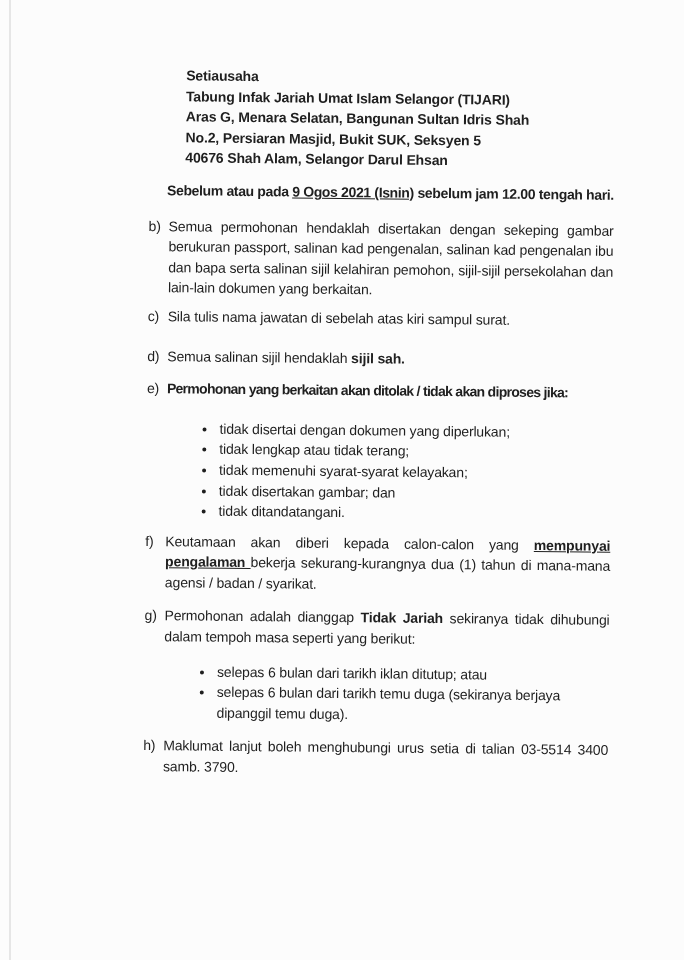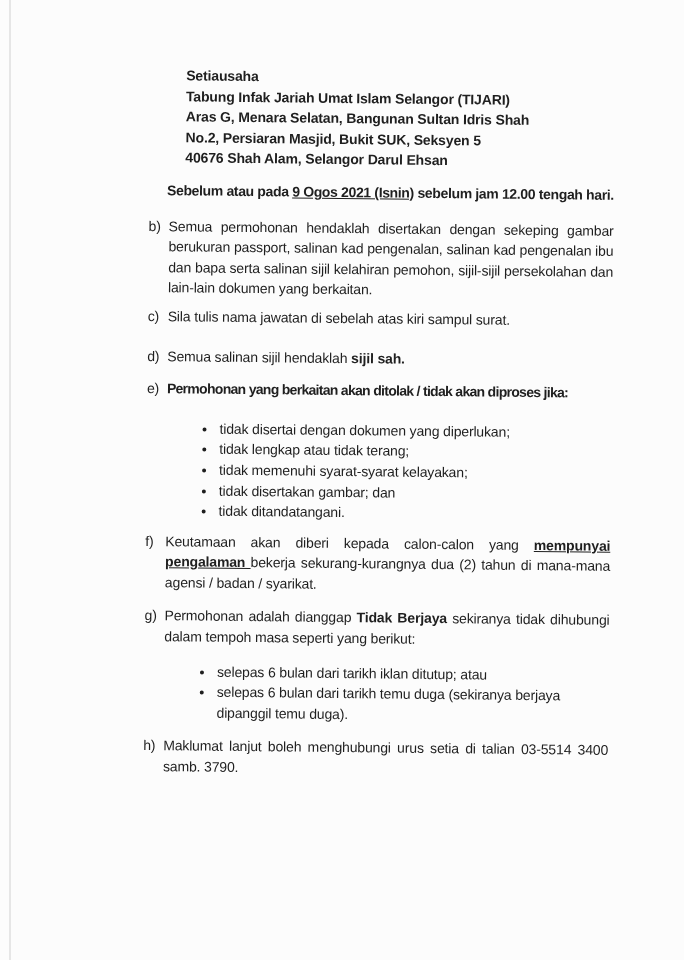--- a/index.html
+++ b/index.html
@@ -89,27 +89,27 @@
           <li>tidak lengkap atau tidak terang;</li>
           <li>tidak memenuhi syarat-syarat kelayakan;</li>
           <li>tidak disertakan gambar; dan</li>
           <li>tidak ditandatangani.</li>
         </ul>
       </div>
     </div>
 
     <div class="item mt-f">
       <span class="label">f)</span>
-      <div class="body"><span>Keutamaan akan diberi kepada calon-calon yang </span><span class="bold-u">mempunyai pengalaman </span><span>bekerja sekurang-kurangnya dua (2) tahun di mana-mana agensi / badan / syarikat.</span></div>
+      <div class="body"><span>Keutamaan akan diberi kepada calon-calon yang </span><span class="bold-u">mempunyai pengalaman </span><span>bekerja sekurang-kurangnya dua (1) tahun di mana-mana agensi / badan / syarikat.</span></div>
     </div>
 
     <div class="item mt-g">
       <span class="label">g)</span>
       <div class="body">
-        <span>Permohonan adalah dianggap </span><span class="bold">Tidak Berjaya</span><span> sekiranya tidak dihubungi dalam tempoh masa seperti yang berikut:</span>
+        <span>Permohonan adalah dianggap </span><span class="bold">Tidak Jariah</span><span> sekiranya tidak dihubungi dalam tempoh masa seperti yang berikut:</span>
         <ul class="bullets second">
           <li>selepas 6 bulan dari tarikh iklan ditutup; atau</li>
           <li>selepas 6 bulan dari tarikh temu duga (sekiranya berjaya dipanggil temu duga).</li>
         </ul>
       </div>
     </div>
 
     <div class="item mt-h">
       <span class="label">h)</span>
       <div class="body">Maklumat lanjut boleh menghubungi urus setia di talian 03-5514 3400 samb. 3790.</div>

